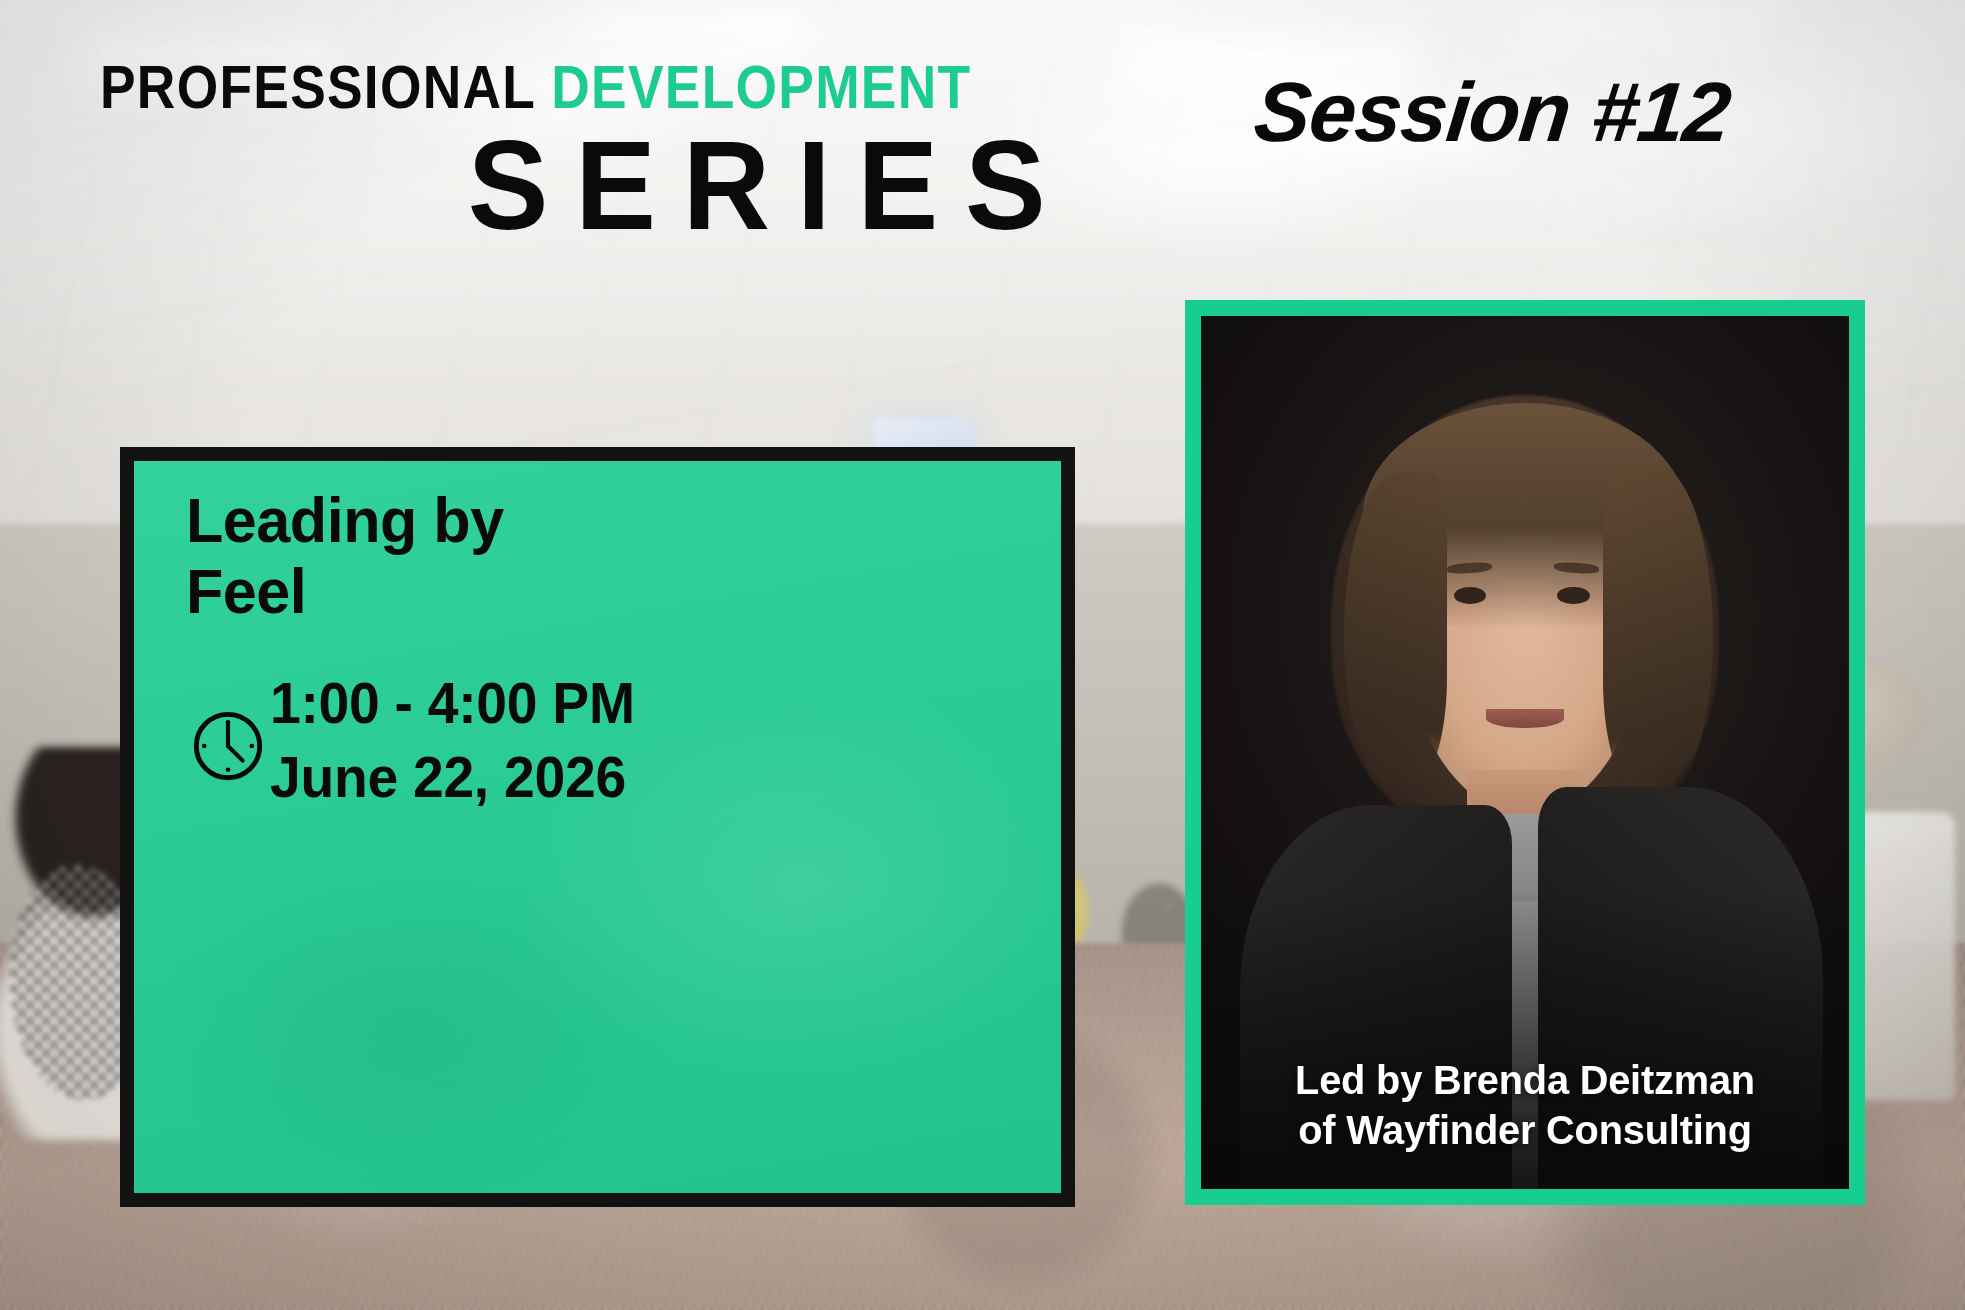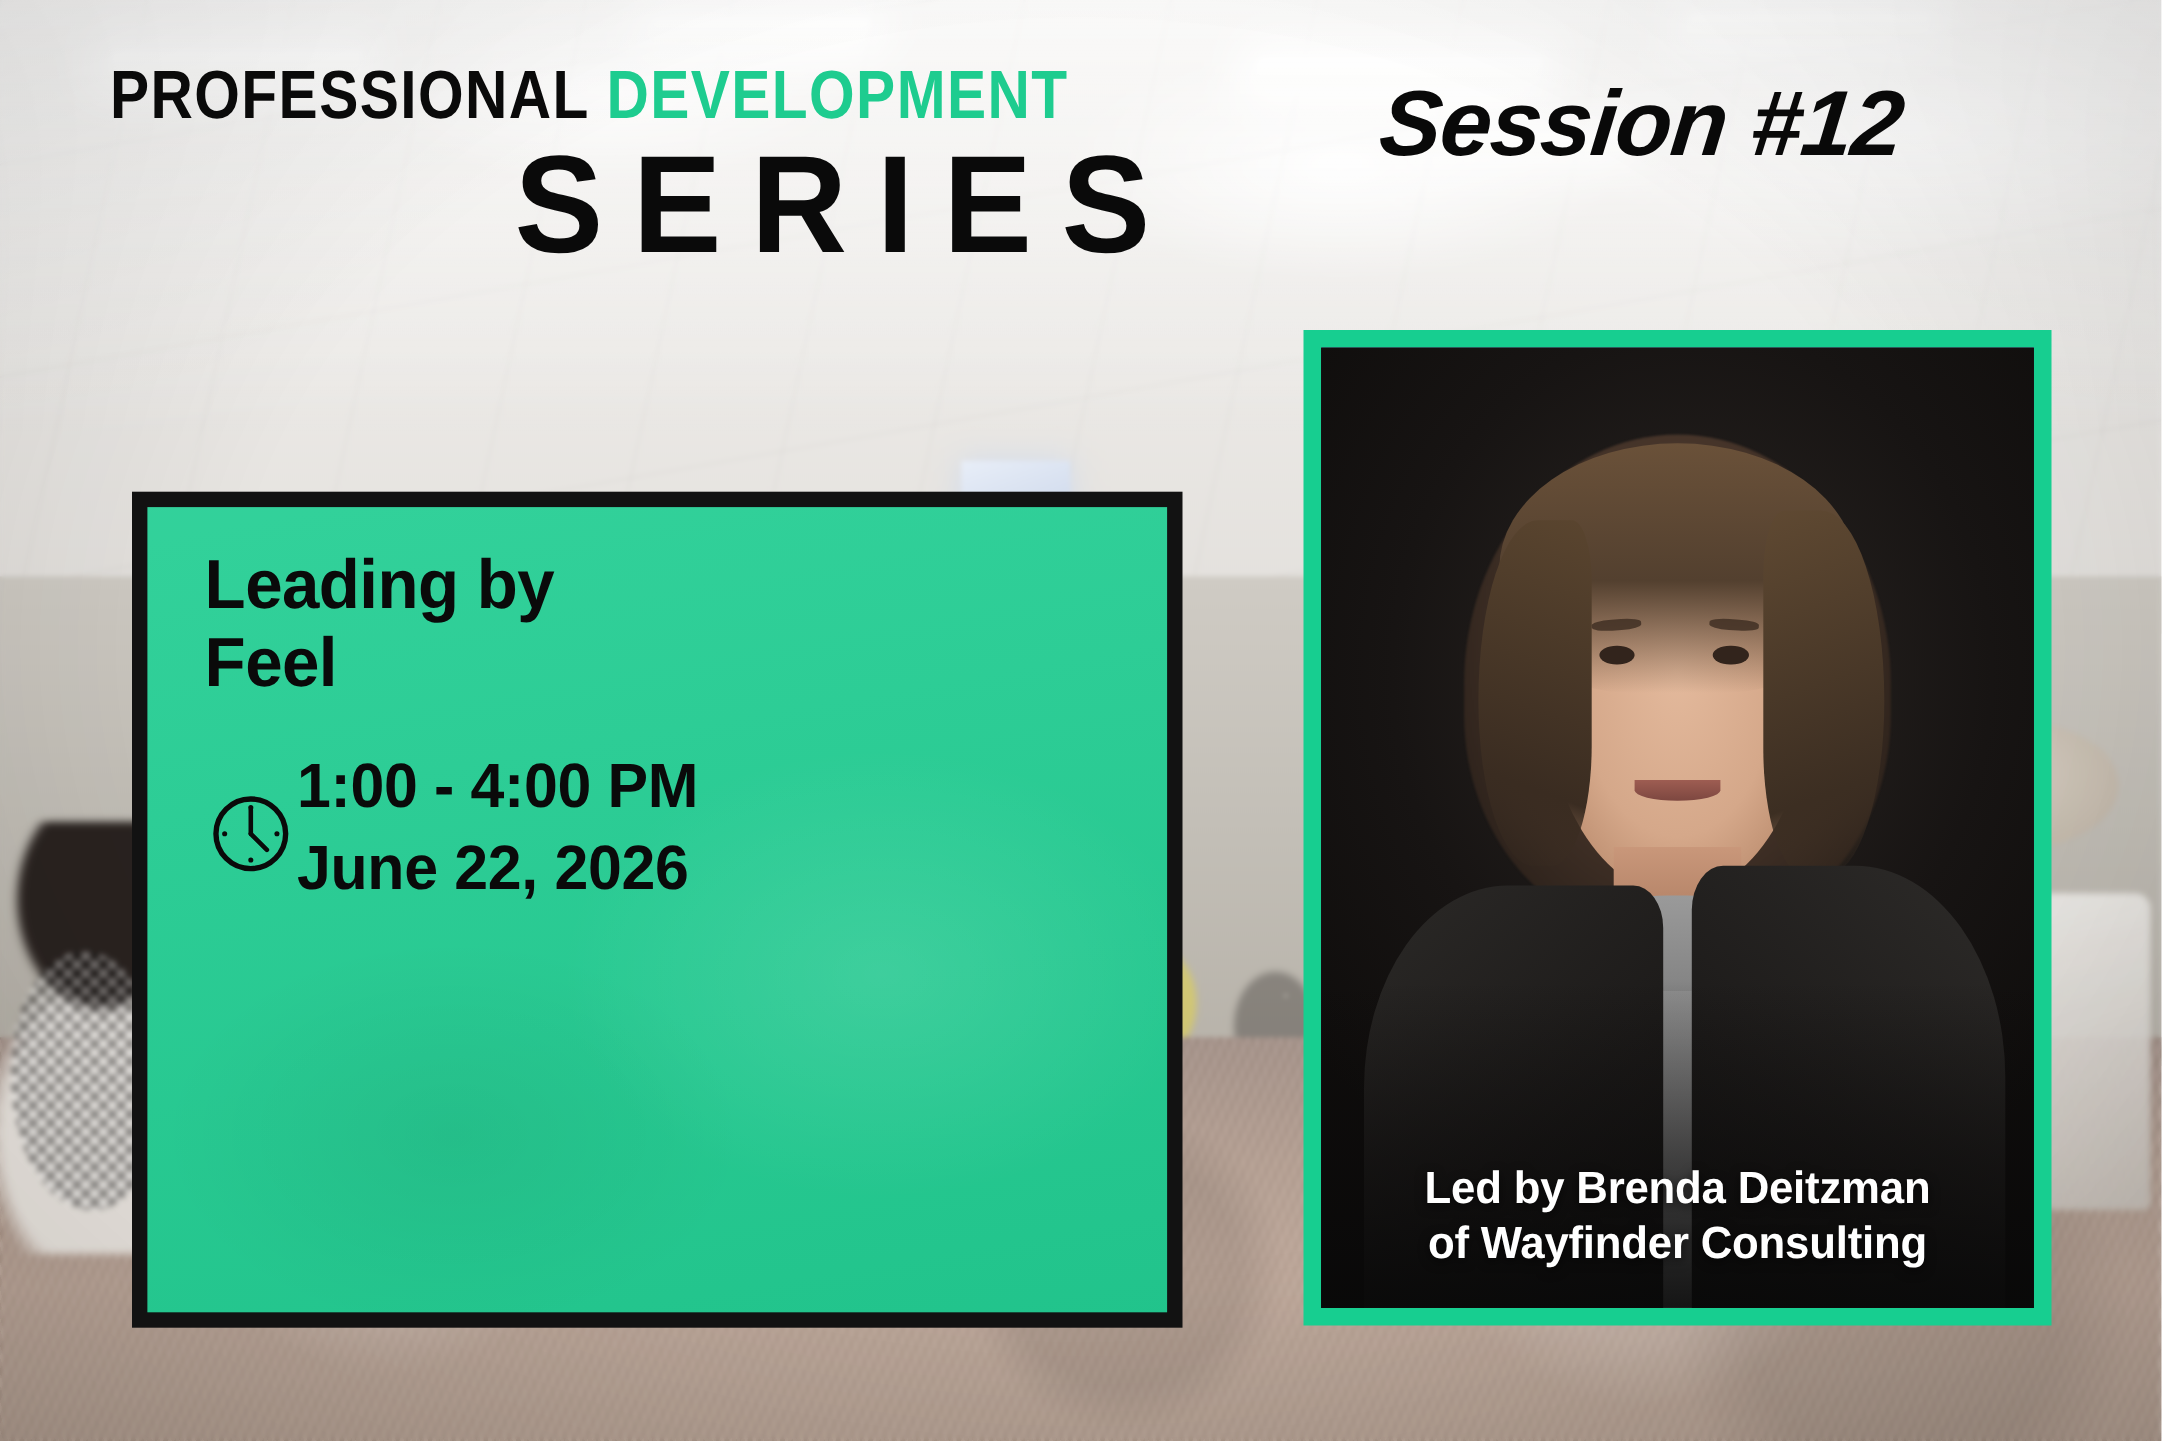--- a/index.html
+++ b/index.html
@@ -250,21 +250,21 @@
     position: absolute; inset: 0;
     background:
       radial-gradient(ellipse 45% 40% at 72% 58%, rgba(255,255,255,0.10), rgba(255,255,255,0) 70%),
       radial-gradient(ellipse 40% 34% at 30% 78%, rgba(0,0,0,0.05), rgba(0,0,0,0) 72%),
       linear-gradient(170deg, rgba(255,255,255,0.07), rgba(0,0,0,0.05));
     pointer-events: none;
   }
   .info-content {
     position: relative;
     z-index: 2;
-    padding: 36px 0 0 52px;
+    padding: 24px 0 0 52px;
     color: #0a0a0a;
   }
 
   .card-title {
     font-family: "Liberation Sans", sans-serif;
     font-weight: 700;
     font-size: 63px;
     line-height: 1.12;
     letter-spacing: -0.5px;
     color: #0a0a0a;
@@ -309,21 +309,21 @@
     width: 680px;
     height: 905px;
     background: #17CE90;
     padding: 16px;
     z-index: 5;
   }
   .photo-inner {
     position: relative;
     width: 100%;
     height: 100%;
-    background: #701a75;
+    background: #ef4444;
     overflow: hidden;
     padding-left: 36px;
   }
 
   
   .portrait {
     position: absolute;
     inset: 0;
     background:
       radial-gradient(ellipse 70% 60% at 52% 34%, #2a2522 0%, #171413 60%, #0f0d0c 100%),

